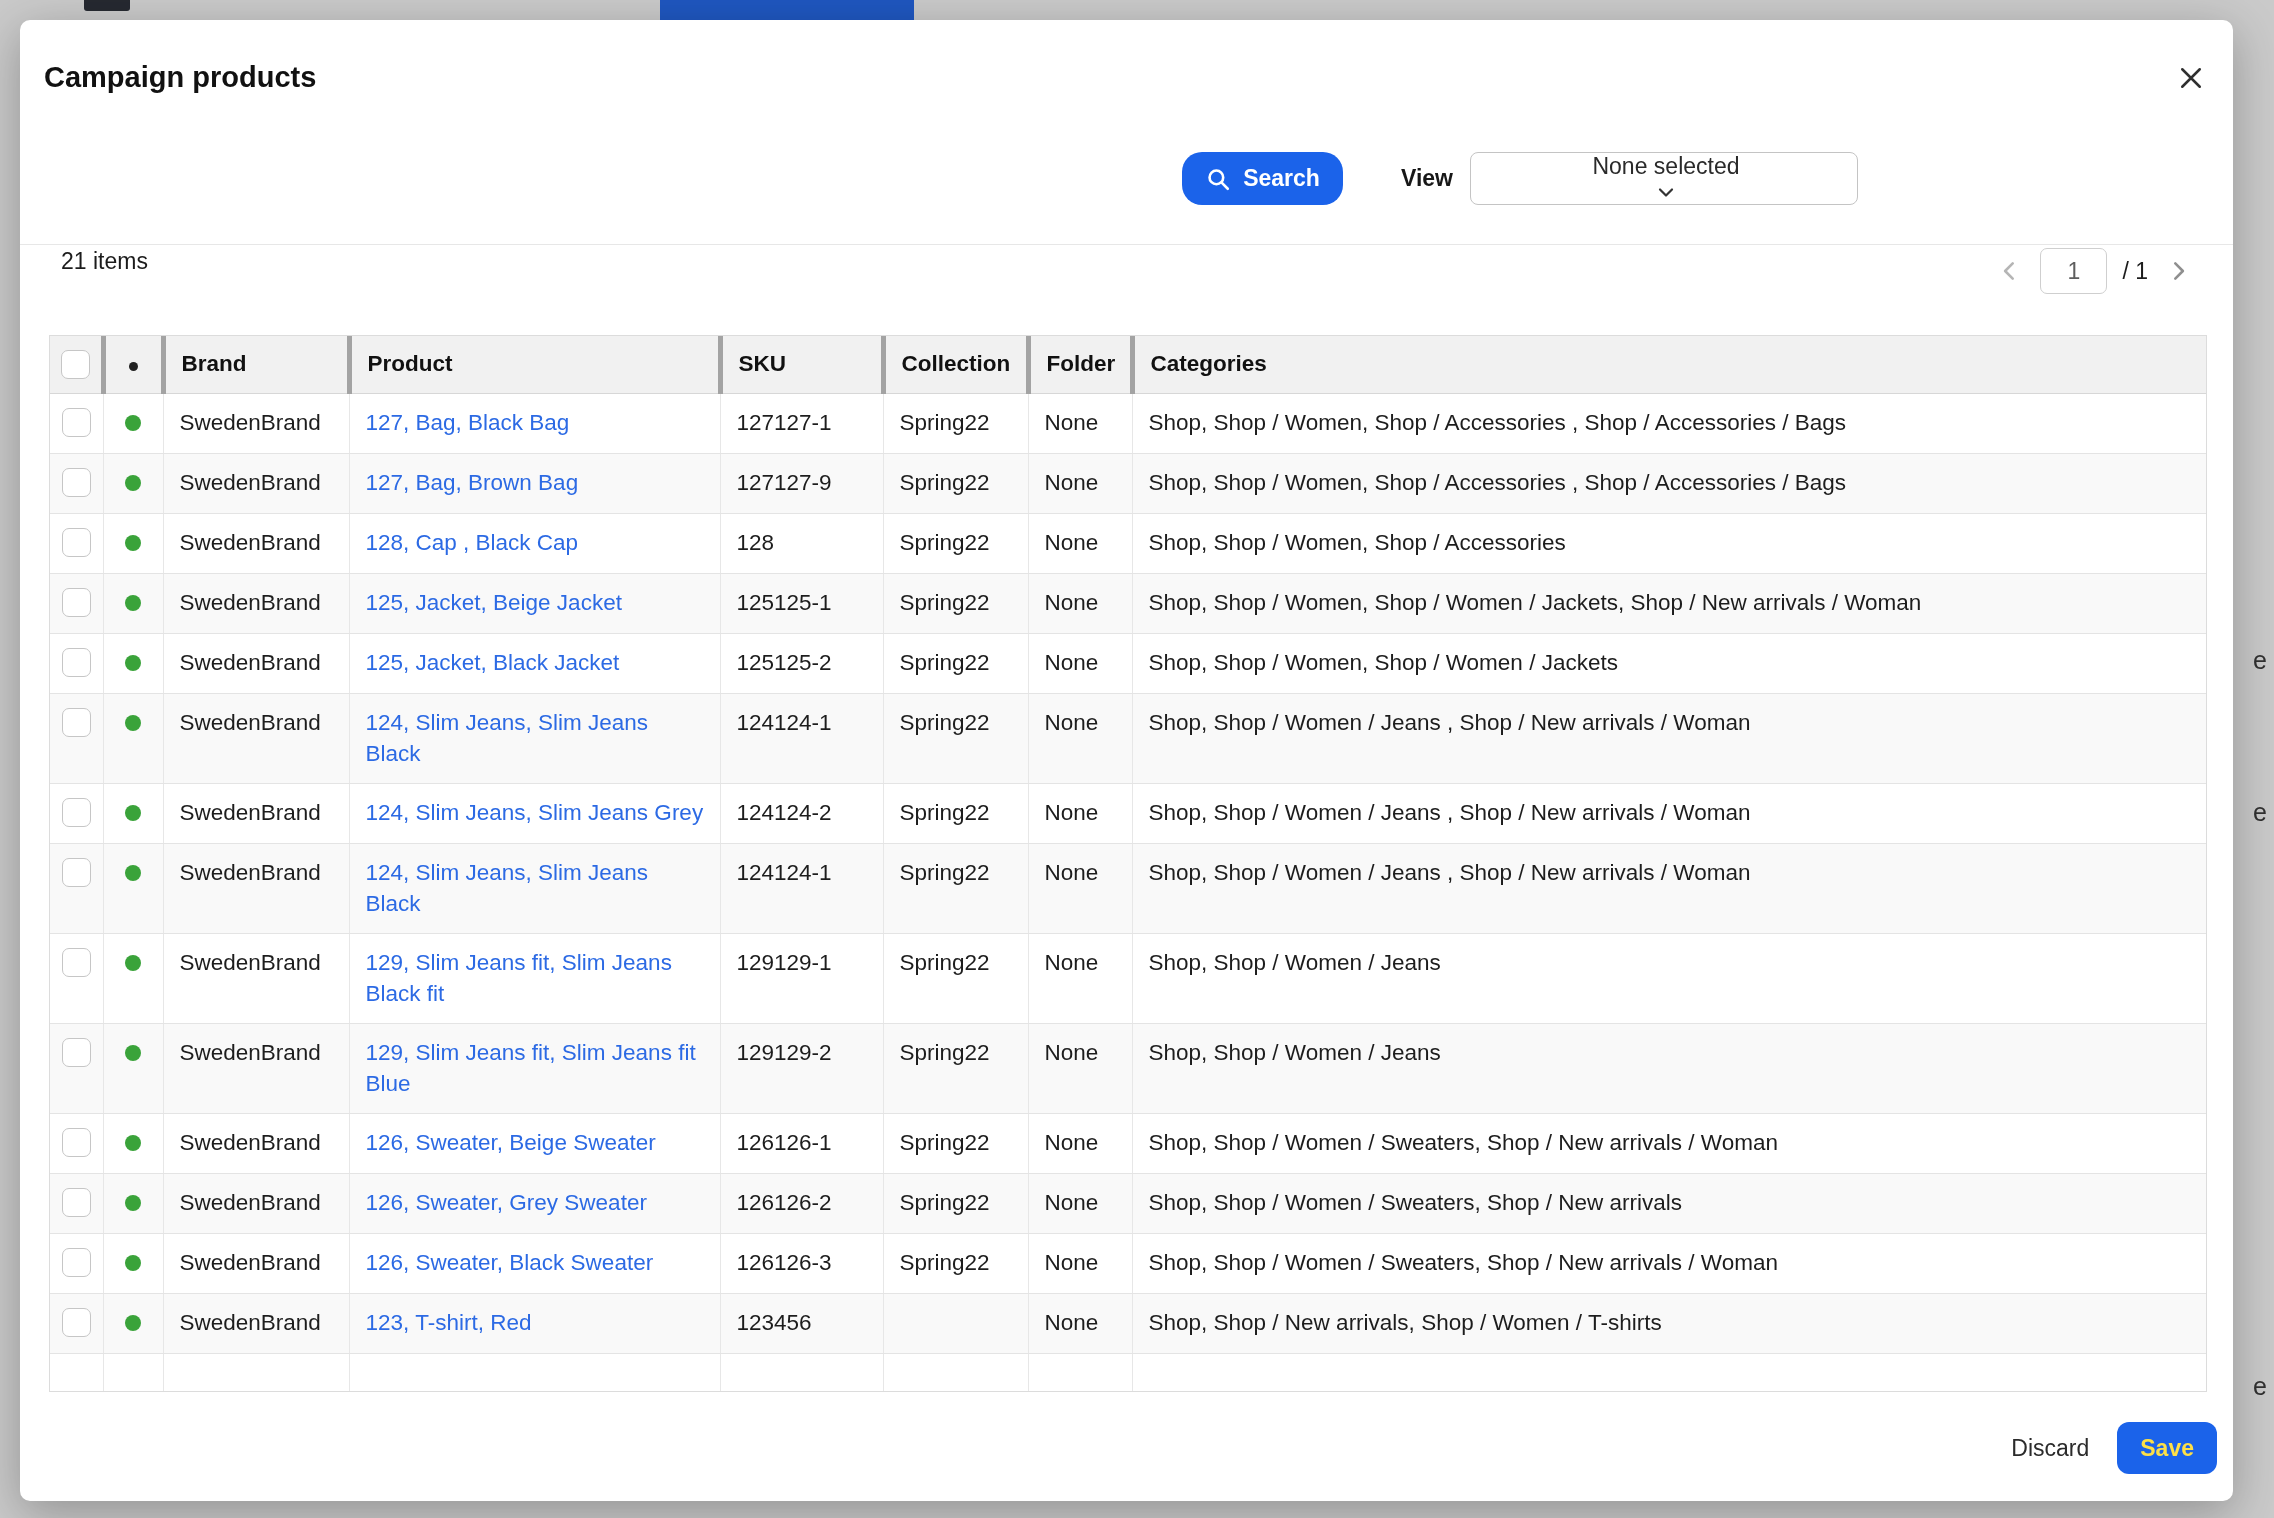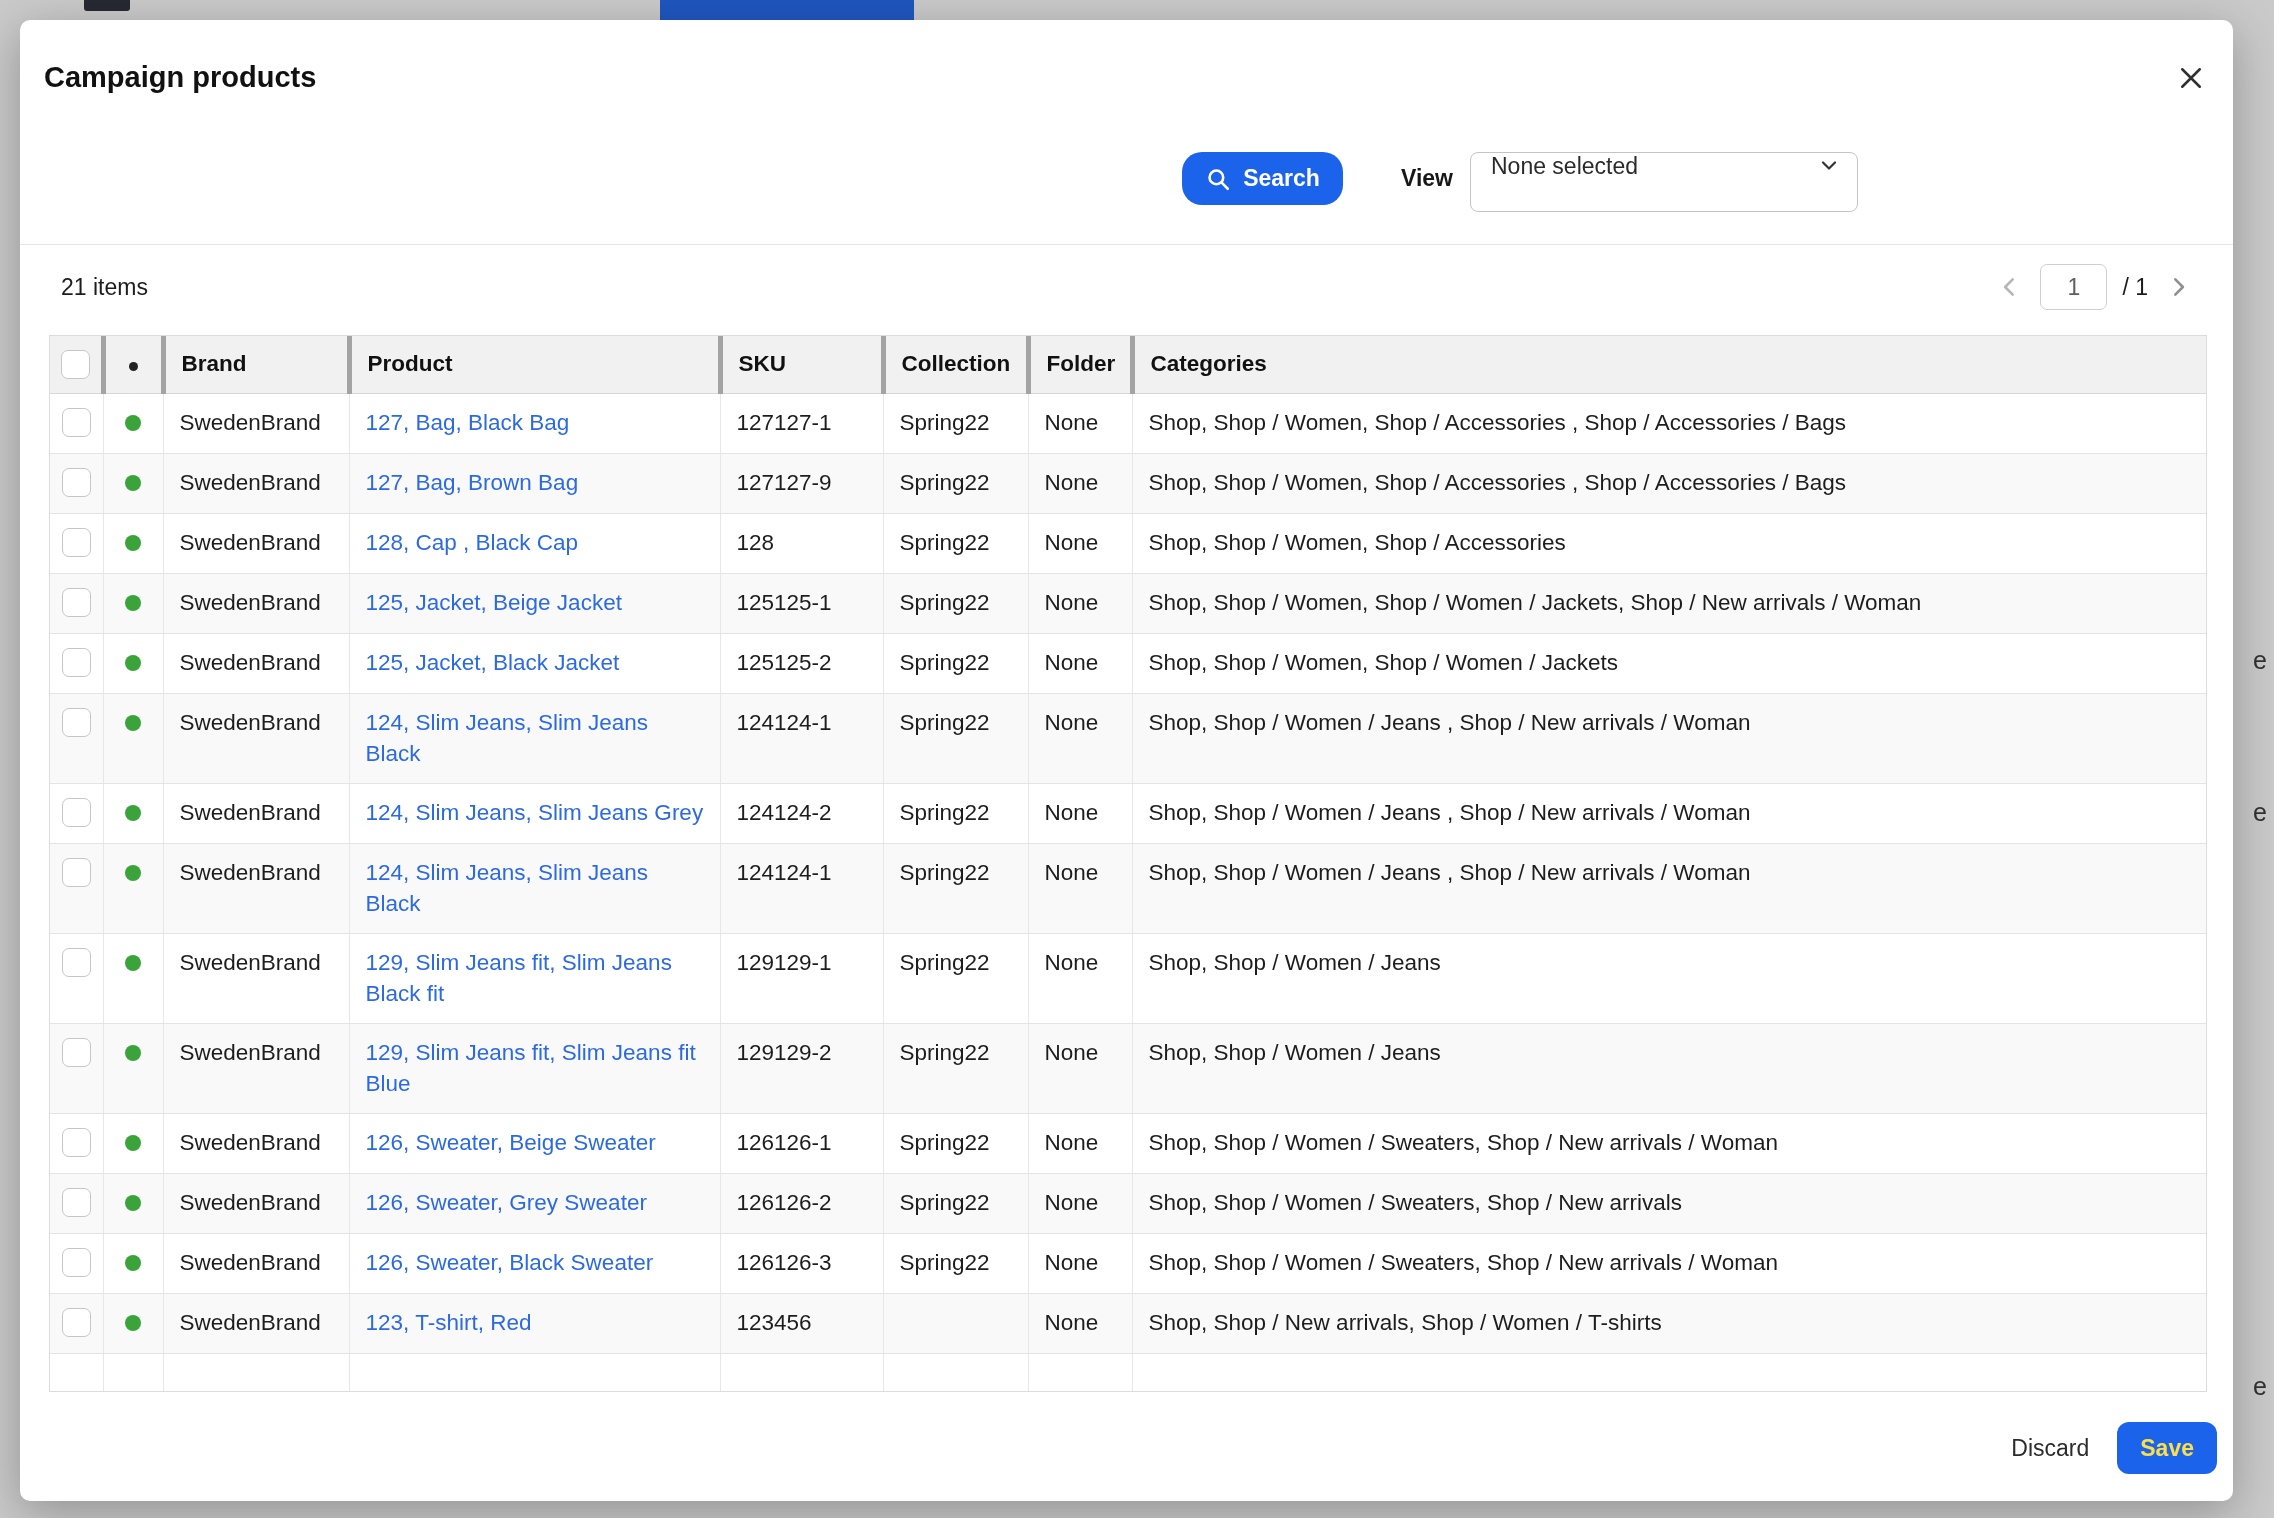--- a/index.html
+++ b/index.html
@@ -34,28 +34,28 @@
   }
   .search-input::placeholder{color:#8d8d8d;}
   .search-btn{
     position:absolute;left:1162px;top:132px;width:161px;height:53px;
     background:var(--accent,#1b63ea);color:#fff;border:none;border-radius:20px;
     font-size:23px;font-weight:700;display:flex;align-items:center;justify-content:center;gap:12px;
     cursor:pointer;font-family:"Liberation Sans","DejaVu Sans",sans-serif;
   }
   .view-label{position:absolute;left:1381px;top:132px;height:53px;display:flex;align-items:center;font-size:23px;font-weight:700;color:#171717;}
   .view-select{
-    position:absolute;left:1450px;top:132px;width:388px;height:60px;box-sizing:border-box;
+    position:absolute;left:1450px;top:132px;width:388px;height:53px;box-sizing:border-box;
     border:1.5px solid #c4c4c4;border-radius:8px;background:#fff;
-    display:flex;align-items:flex-start;justify-content:space-between;
-    padding:0 16px 0 20px;font-size:23px;color:#2a2a2a;cursor:pointer;
+    display:flex;align-items:center;justify-content:space-between;
+    padding:0 16px 0 20px;font-size:23px;color:#2a2a2a;cursor:pointer;flex-direction:column;
   }
   .divider{position:absolute;left:0;right:0;top:224px;border-top:1px solid #e7e7e7;}
 
-  .toolbar{position:absolute;left:41px;right:40px;top:244px;height:46px;display:flex;align-items:center;justify-content:space-between;}
+  .toolbar{position:absolute;left:41px;right:40px;top:228px;height:46px;display:flex;align-items:flex-start;justify-content:space-between;}
   .items-count{font-size:23px;color:#1c1c1c;}
   .pager{display:flex;align-items:center;gap:15px;}
   .pager-chevron{width:30px;height:30px;display:flex;align-items:center;justify-content:center;cursor:pointer;background:none;border:none;padding:0;}
   .page-box{
     width:67px;height:46px;box-sizing:border-box;border:1.5px solid #cfcfcf;border-radius:7px;
     text-align:center;font-size:23px;color:#5e5e5e;background:#fff;outline:none;
     font-family:"Liberation Sans","DejaVu Sans",sans-serif;
   }
   .page-total{font-size:23px;color:#1c1c1c;}
 

